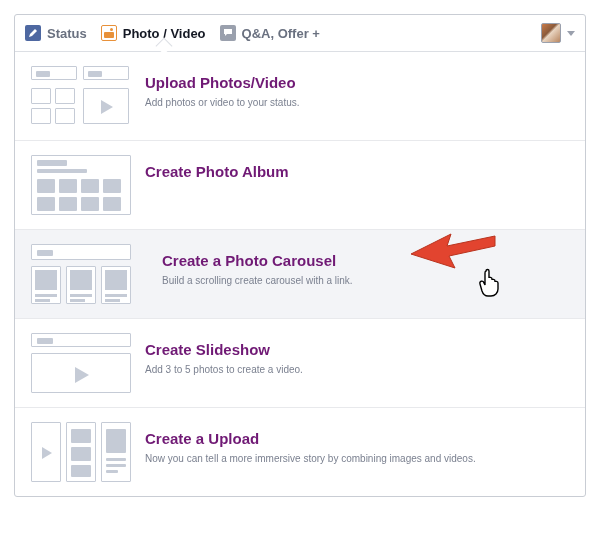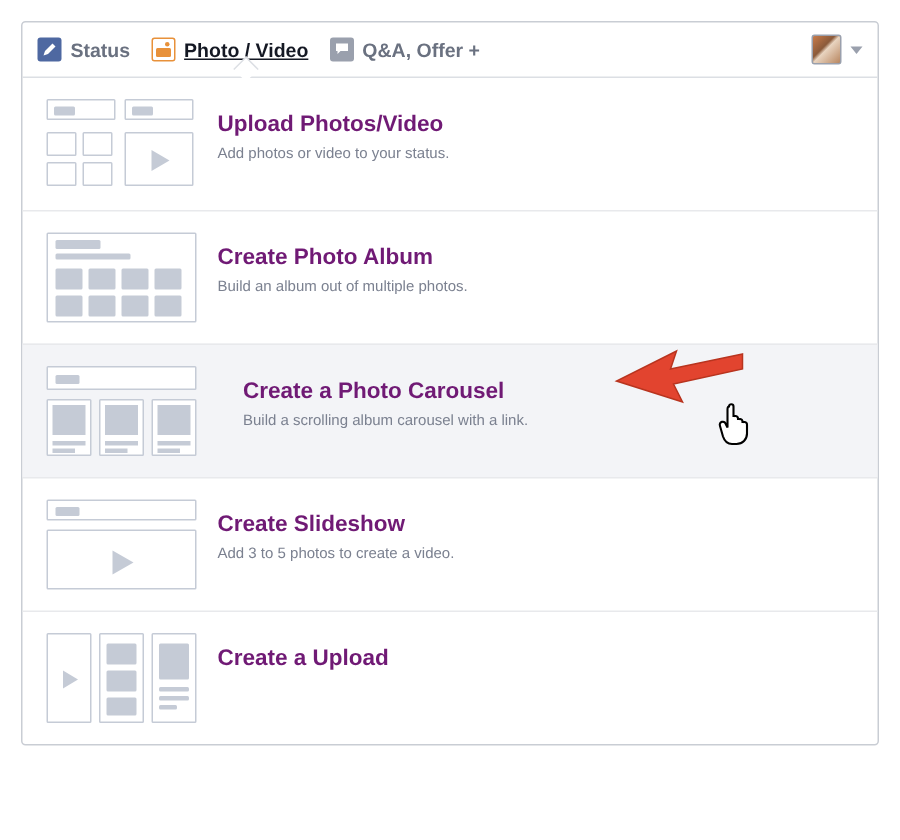--- a/index.html
+++ b/index.html
@@ -28,21 +28,21 @@
   .tab {
     display: flex;
     align-items: center;
     gap: 6px;
     margin-right: 14px;
     font-size: 13px;
     font-weight: bold;
     color: #6a7180;
     cursor: pointer;
   }
-  .tab.active { color: #141823; text-decoration: underline; }
+  .tab.active { color: #141823; }
   .tab-icon {
     width: 16px; height: 16px;
     border-radius: 2px;
     display: flex; align-items: center; justify-content: center;
   }
   .icon-status { background: #4e68a1; }
   .icon-status svg { width: 10px; height: 10px; }
   .icon-photo {
     background: #fff;
     border: 1px solid #e8913a;
@@ -260,21 +260,20 @@
           <div class="fill g g2"></div>
         <div class="fill g g3"></div>
           <div class="fill g g4"></div>
         <div class="fill g g5"></div>
           <div class="fill g g6"></div>
         <div class="fill g g7"></div>
           <div class="fill g g8"></div>
       </div>
       <div class="text-col">
         <div class="title">Create Photo Album</div>
-        <div class="desc">Build an album out of multiple photos.</div>
       </div>
     </div>
 
     <div class="option hovered">
       <div class="thumb t3">
         <div class="cbox top">
             <div class="fill"></div>
           </div>
         <div class="cbox cc c1">
             <div class="img"></div>
@@ -287,21 +286,21 @@
             <div class="l2"></div>
           </div>
         <div class="cbox cc c3">
             <div class="img"></div>
             <div class="l1"></div>
             <div class="l2"></div>
           </div>
       </div>
       <div class="text-col">
         <div class="title">Create a Photo Carousel</div>
-        <div class="desc">Build a scrolling album carousel with a link.</div>
+        <div class="desc">Build a scrolling create carousel with a link.</div>
       </div>
 
       <svg class="arrow" viewBox="0 0 90 50">
         <path d="M88 12 L40 22 L44 10 L4 30 L48 44 L42 32 L88 22 Z" fill="#e2442f" stroke="#b8341f" stroke-width="1"></path>
       </svg>
       <svg class="hand" viewBox="0 0 26 30">
         <path d="M9 3 C9 1 12 1 12 3 L12 10 C12 9 15 9 15 11 L15 12 C15 11 18 11 18 13 L18 14 C18 13 21 13 21 15 L21 21 C21 25 18 28 14 28 L11 28 C8 28 6 26 5 23 L3 16 C2 13 6 12 7 15 L8 17 L8 5 C8 3 9 3 9 3 Z" fill="#fff" stroke="#000" stroke-width="1.4"></path>
       </svg>
     </div>
 
@@ -332,17 +331,18 @@
         </div>
         <div class="cbox colR">
           <div class="fill im"></div>
             <div class="fill l1"></div>
             <div class="fill l2"></div>
             <div class="fill l3"></div>
         </div>
       </div>
       <div class="text-col">
         <div class="title">Create a Upload</div>
+        <div class="desc">Now you can tell a more immersive story by combining images and videos.</div>
       </div>
     </div>
 
   </div>
 </div>
 
 </body></html>

